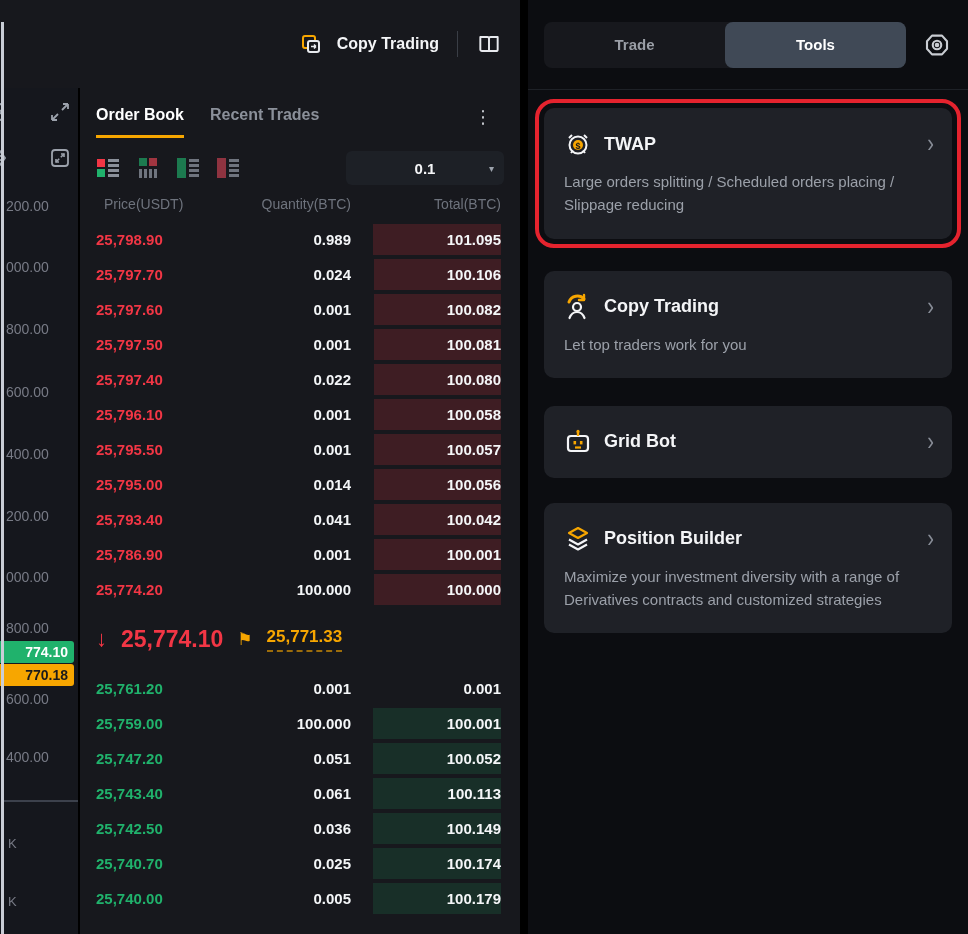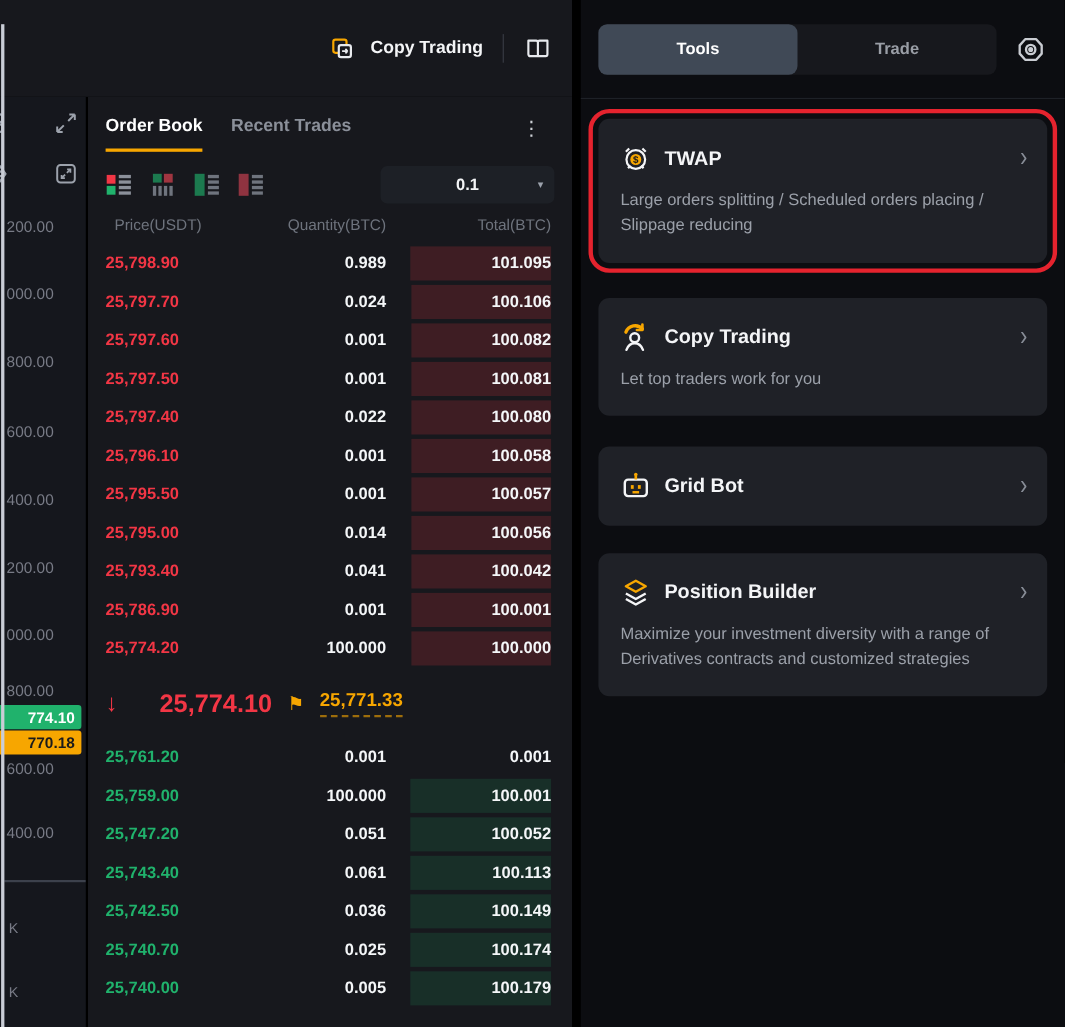--- a/index.html
+++ b/index.html
@@ -70,21 +70,21 @@
   .ob-row .qty{ text-align:right; color:#f4f6f8; }
   .ob-row .total{ text-align:right; color:#f4f6f8; position:relative; height:100%; line-height:35px; }
   .ob-row .bar{ position:absolute; right:0; top:2px; bottom:2px; z-index:0; }
   .ob-row .tval{ position:relative; z-index:1; }
   .ask .price{ color:#f23645; }
   .ask .bar{ background:rgba(242,54,69,.18); }
   .bid .price{ color:#20b26c; }
   .bid .bar{ background:rgba(32,178,108,.15); }
   .ob-mid{ display:flex; align-items:center; gap:14px; height:64px; padding:0 16px; }
   .ob-mid .arrow{ color:#f23645; font-size:22px; font-weight:700; }
-  .ob-mid .last{ color:#f23645; font-size:23px; font-weight:700;margin-left:24px; }
+  .ob-mid .last{ color:#f23645; font-size:23px; font-weight:700; }
   .ob-mid .flag{ color:#f7a600; font-size:17px; }
   .ob-mid .mark{
     color:#f7a600; font-size:17px; font-weight:700;
     border-bottom:2px dashed rgba(247,166,0,.6); padding-bottom:3px; cursor:pointer;
   }
 
   
   .right-panel{
     position:absolute; left:528px; top:0; width:440px; bottom:0;
     background:#0c0d11;
@@ -349,22 +349,22 @@
         <span class="price">25,740.00</span>
         <span class="qty">0.005</span>
         <span class="total"><span class="bar" style="width:128px"></span><span class="tval">100.179</span></span>
       </div>
     </div>
 </div>
 
 <div class="right-panel">
   <div class="rp-header">
     <div class="seg">
+      <div class="seg-btn inactive">Trade</div>
       <div class="seg-btn active">Tools</div>
-      <div class="seg-btn inactive">Trade</div>
     </div>
     <span class="rp-gear" style="display:inline-flex;">
       <svg width="30" height="30" viewBox="0 0 24 24" fill="none" stroke="#c9ccd2" stroke-width="1.7">
         <path d="M8 4.5h8l4 4.5v6l-4 4.5H8L4 15V9z" stroke-linejoin="round"></path>
         <circle cx="12" cy="12" r="3.4"></circle>
         <circle cx="12" cy="12" r="1" fill="#c9ccd2"></circle>
       </svg>
     </span>
   </div>
 

